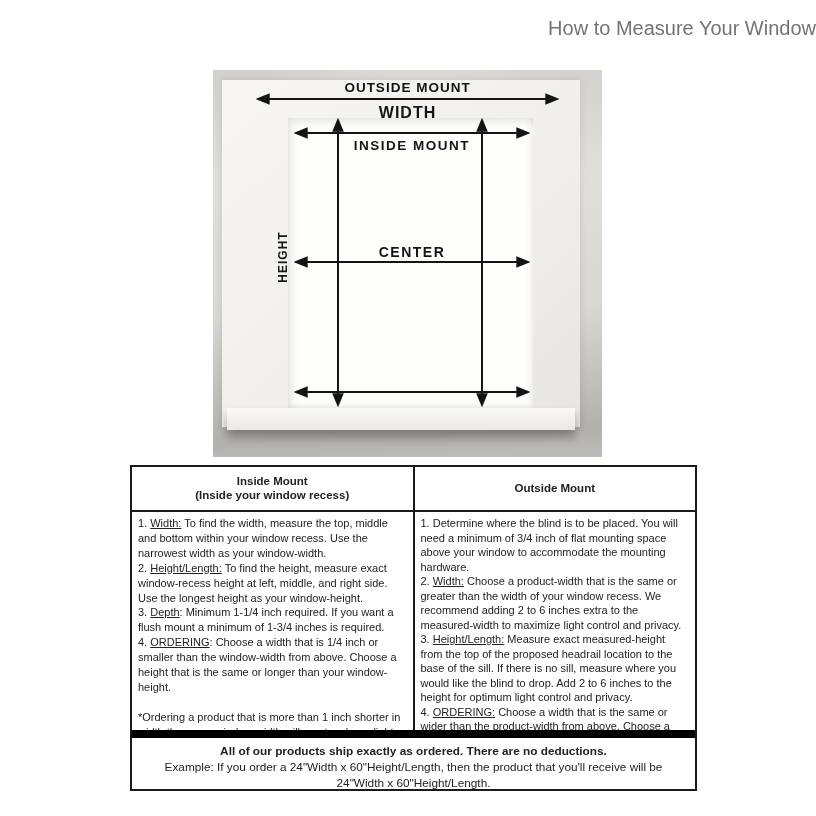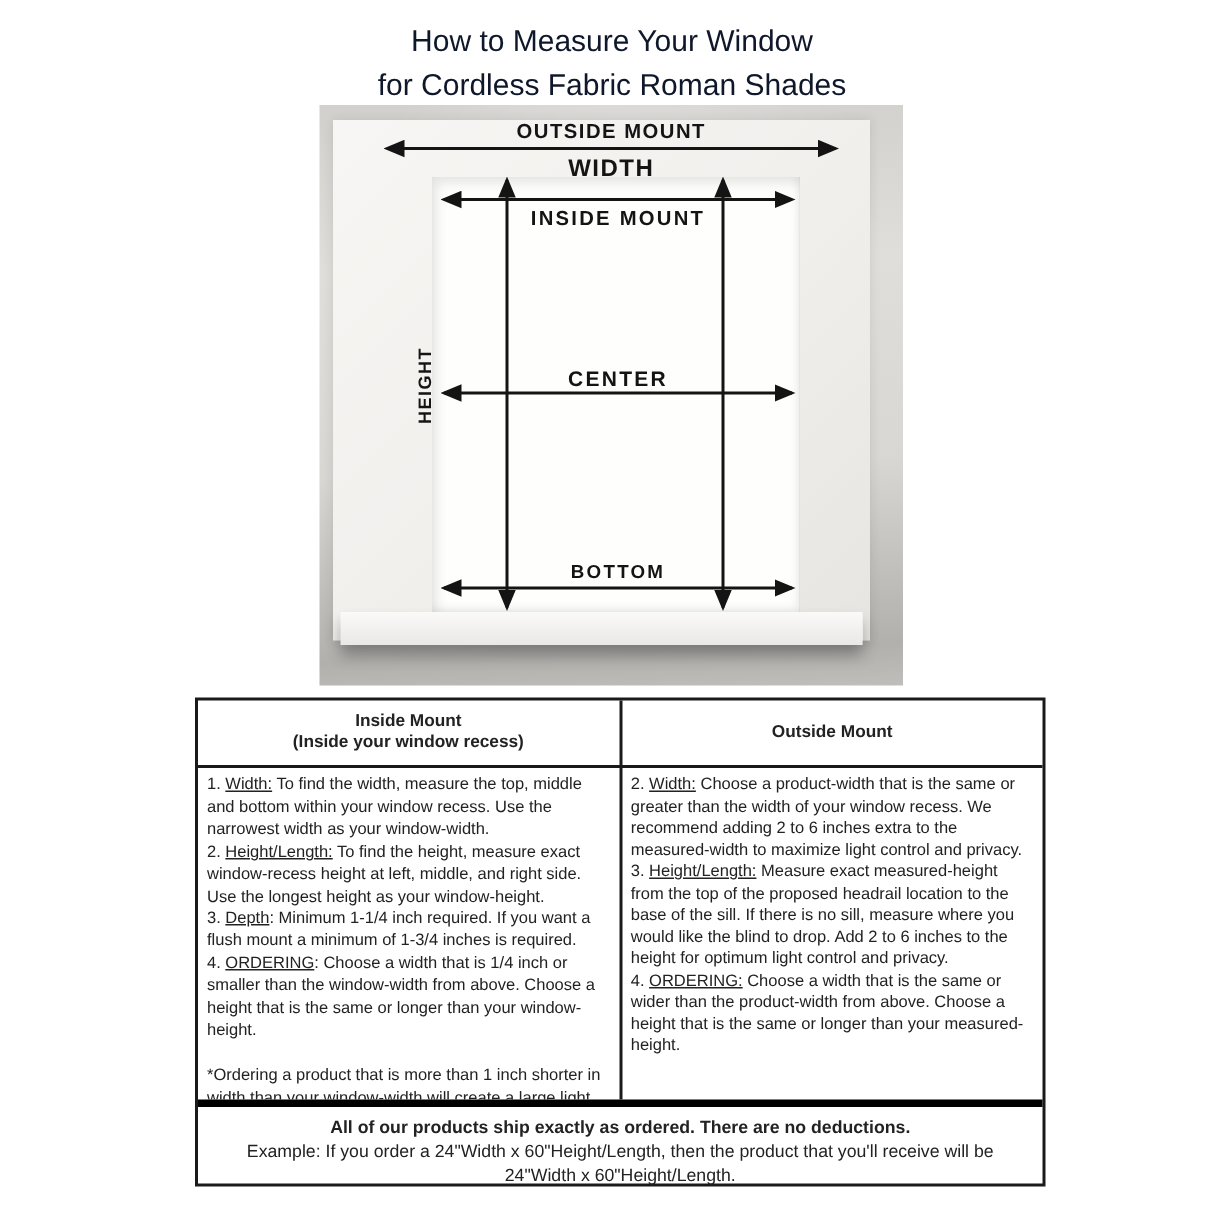--- a/index.html
+++ b/index.html
@@ -1,21 +1,21 @@
 <!DOCTYPE html>
 <html><head>
 <meta charset="utf-8">
 <style>
   html,body{margin:0;padding:0;background:#fff;}
   .page{position:relative;width:816px;height:816px;background:#ffffff;overflow:hidden;
         font-family:"Liberation Sans",sans-serif;}
 
   
-  .title{position:absolute;top:14px;left:0;width:100%;text-align:center;
-         color:#0f172a;font-size:20px;line-height:29px;font-weight:400;}
+  .title{position:absolute;top:14px;left:0;width:100%;text-align:right;
+         color:#737373;font-size:20px;line-height:29px;font-weight:400;}
 
   
   .photo{position:absolute;left:213px;top:70px;width:389px;height:387px;overflow:hidden;
          background:
            radial-gradient(ellipse at 52% 32%, rgba(255,255,255,0.38), rgba(255,255,255,0) 62%),
            linear-gradient(178deg,#d2d0cd 0%,#e0dedb 28%,#d9d7d4 62%,#b2b0ad 93%,#c0beba 100%);}
   .casing{position:absolute;left:9px;top:10px;width:358px;height:347px;
           background:linear-gradient(135deg,#f7f6f4 0%,#f0efec 55%,#e7e5e2 100%);
           box-shadow:0 0 7px rgba(0,0,0,0.10);}
   .opening{position:absolute;left:75px;top:48px;width:245px;height:290px;background:#fefefd;
@@ -34,39 +34,38 @@
   .lbl-height{left:70px;top:187px;transform:translate(-50%,-50%) rotate(-90deg);
               font-size:12px;letter-spacing:1px;}
 
   
   .tableBox{position:absolute;left:130px;top:465px;width:567px;height:326px;
             border:2px solid #1a1a1a;box-sizing:border-box;color:#222;background:#fff;}
   .thead{display:flex;height:45px;border-bottom:2px solid #1a1a1a;box-sizing:border-box;}
   .th{flex:1;display:flex;flex-direction:column;justify-content:center;text-align:center;
       font-weight:700;font-size:11.5px;line-height:13.5px;padding:2px 8px;box-sizing:border-box;}
   .th.left,.td.left{border-right:2px solid #1a1a1a;}
-  .tbody{display:flex;height:226px;box-sizing:border-box;border-bottom:5px solid #000000;}
+  .tbody{display:flex;height:226px;box-sizing:border-box;border-bottom:8px solid #000000;}
   .td{flex:1;padding:4px 6px 0 6px;box-sizing:border-box;font-size:11px;overflow:hidden;}
   .td.left{line-height:14.9px;}
   .td.right{line-height:14.5px;}
   .td p{margin:0;}
   .td p.note{margin-top:15px;}
   .u{text-decoration:underline;}
   .b{font-weight:400;}
   .tfoot{text-align:center;padding:5px 12px;font-size:11.8px;line-height:16px;box-sizing:border-box;}
   .tfoot .boldline{font-weight:700;}
 </style>
 </head>
 <body>
 
 <div class="page">
 
   <div class="title">
     <div>How to Measure Your Window</div>
-    <div>for Cordless Fabric Roman Shades</div>
   </div>
 
   <div class="photo">
     <div class="casing"></div>
     <div class="opening"></div>
     <div class="sill"></div>
 
     <svg class="arrows" viewBox="0 0 389 387">
       <defs>
         <marker id="ah" viewBox="0 0 12 10" refX="10" refY="5" markerWidth="7" markerHeight="6" orient="auto-start-reverse">
@@ -79,21 +78,20 @@
       <line x1="83" y1="322" x2="315" y2="322" stroke="#141414" stroke-width="2" marker-start="url(#ah)" marker-end="url(#ah)"></line>
       <line x1="125" y1="50" x2="125" y2="335" stroke="#141414" stroke-width="2" marker-start="url(#ah)" marker-end="url(#ah)"></line>
       <line x1="269" y1="50" x2="269" y2="335" stroke="#141414" stroke-width="2" marker-start="url(#ah)" marker-end="url(#ah)"></line>
     </svg>
 
     <div class="dlabel lbl-outside">OUTSIDE MOUNT</div>
     <div class="dlabel lbl-width">WIDTH</div>
     <div class="dlabel lbl-inside">INSIDE MOUNT</div>
     <div class="dlabel lbl-center">CENTER</div>
     <div class="dlabel lbl-height">HEIGHT</div>
-    <div class="dlabel lbl-bottom">BOTTOM</div>
   </div>
 
   <div class="tableBox">
 
     <div class="thead">
       <div class="th left">
         <div>Inside Mount</div>
         <div>(Inside your window recess)</div>
       </div>
       <div class="th right">
@@ -103,20 +101,21 @@
 
     <div class="tbody">
       <div class="td left">
         <p class="item"><span>1. </span><span class="u">Width:</span><span> To find the width, measure the top, middle and bottom within your window recess. Use the narrowest width as your window-width.</span></p>
         <p class="item"><span>2. </span><span class="u">Height/Length:</span><span> To find the height, measure exact window-recess height at left, middle, and right side. Use the longest height as your window-height.</span></p>
         <p class="item"><span>3. </span><span class="u">Depth</span><span>: Minimum 1-1/4 inch required. If you want a flush mount a minimum of 1-3/4 inches is required.</span></p>
         <p class="item"><span>4. </span><span class="u b">ORDERING</span><span>: Choose a width that is 1/4 inch or smaller than the window-width from above. Choose a height that is the same or longer than your window-height.</span></p>
         <p class="note">*Ordering a product that is more than 1 inch shorter in width than your window-width will create a large light gap, so think about what will satisfy your need.</p>
       </div>
       <div class="td right">
+        <p class="item"><span>1. </span><span class="u"></span><span>Determine where the blind is to be placed. You will need a minimum of 3/4 inch of flat mounting space above your window to accommodate the mounting hardware.</span></p>
         <p class="item"><span>2. </span><span class="u">Width:</span><span> Choose a product-width that is the same or greater than the width of your window recess. We recommend adding 2 to 6 inches extra to the measured-width to maximize light control and privacy.</span></p>
         <p class="item"><span>3. </span><span class="u">Height/Length:</span><span> Measure exact measured-height from the top of the proposed headrail location to the base of the sill. If there is no sill, measure where you would like the blind to drop. Add 2 to 6 inches to the height for optimum light control and privacy.</span></p>
         <p class="item"><span>4. </span><span class="u b">ORDERING:</span><span> Choose a width that is the same or wider than the product-width from above. Choose a height that is the same or longer than your measured-height.</span></p>
       </div>
     </div>
 
     <div class="tfoot">
       <div class="boldline">All of our products ship exactly as ordered. There are no deductions.</div>
       <div>Example: If you order a 24"Width x 60"Height/Length, then the product that you'll receive will be 24"Width x 60"Height/Length.</div>
     </div>

